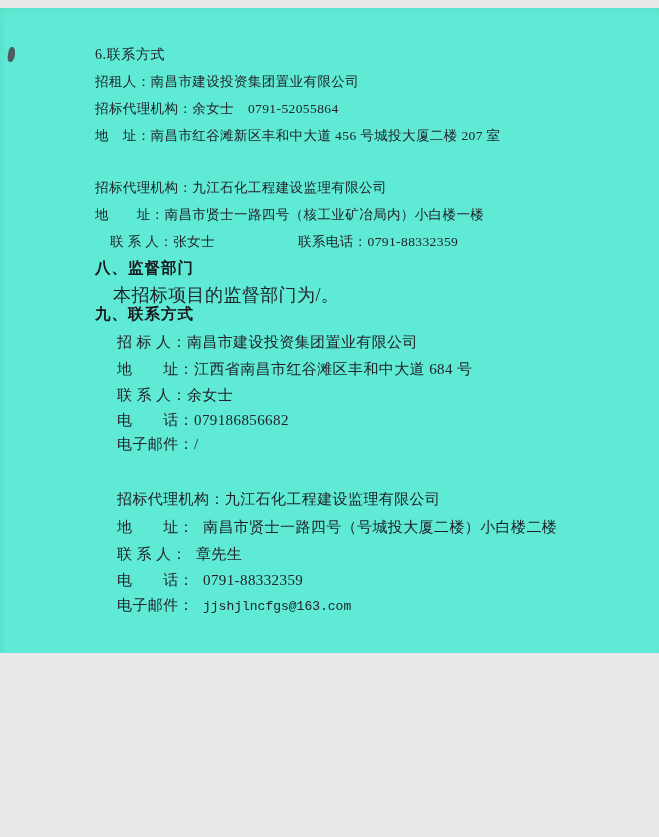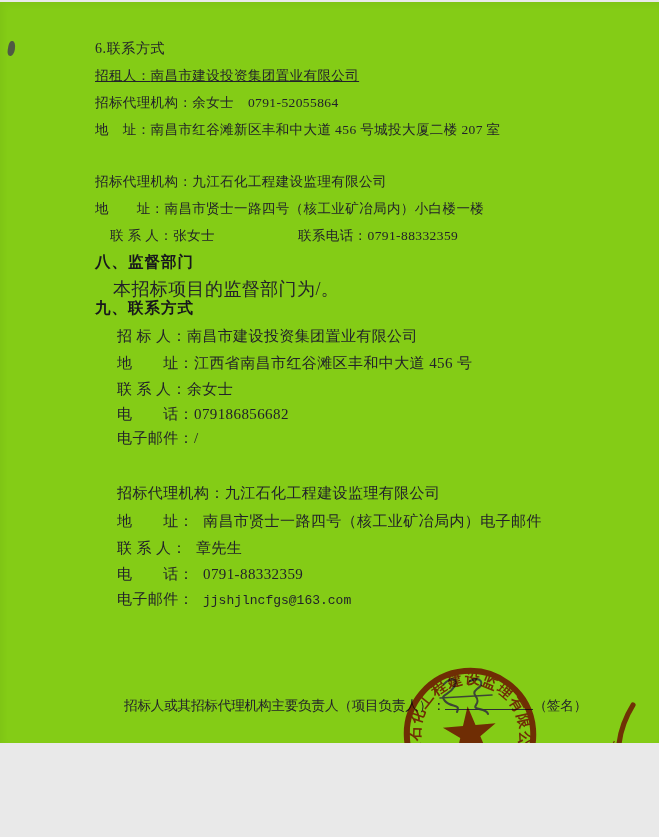--- a/index.html
+++ b/index.html
@@ -1,20 +1,20 @@
 <!DOCTYPE html>
 <html><head>
 <meta charset="utf-8">
 <style>
   html,body{margin:0;padding:0;background:#e9e9e9;}
   .page{
     position:relative;
-    width:659px;height:741px;
-    margin:2px auto;
-    background:#84cc16;
+    width:659px;height:645px;
+    margin:8px auto;
+    background:#5eead4;
     overflow:hidden;
     font-family:"Liberation Serif", serif;
     color:#22222a;
     box-shadow:inset 3px 3px 6px rgba(0,0,0,.045);
   }
   .row{position:absolute;white-space:pre;line-height:1.2;}
   .s6{font-size:13.5px;letter-spacing:.4px;}
   .s9{font-size:15px;letter-spacing:.4px;}
   .h-num{font-size:14px;letter-spacing:.6px;}
   .h-bold{font-size:15.5px;font-weight:bold;letter-spacing:1px;color:#17171c;}
@@ -42,52 +42,52 @@
 </style>
 </head>
 <body>
 
 <div class="page">
 
   <div class="smudge"></div>
 
   <div class="row h-num" style="left:95px;top:39px;">6.联系方式</div>
 
-  <div class="row s6" style="left:95px;top:66px;text-decoration:underline;"><span>招租人：</span><span>南昌市建设投资集团置业有限公司</span></div>
+  <div class="row s6" style="left:95px;top:66px;"><span>招租人：</span><span>南昌市建设投资集团置业有限公司</span></div>
 
   <div class="row s6" style="left:95px;top:93px;"><span>招标代理机构：</span><span>余女士　0791-52055864</span></div>
 
   <div class="row s6" style="left:95px;top:120px;"><span>地　址：</span><span>南昌市红谷滩新区丰和中大道 456 号城投大厦二楼 207 室</span></div>
 
   <div class="row s6" style="left:95px;top:172px;"><span>招标代理机构：</span><span>九江石化工程建设监理有限公司</span></div>
 
   <div class="row s6" style="left:95px;top:199px;"><span>地　　址：</span><span>南昌市贤士一路四号（核工业矿冶局内）小白楼一楼</span></div>
 
   <div class="row s6" style="left:110px;top:226px;"><span>联 系 人：</span><span>张女士</span></div>
 
   <div class="row s6" style="left:298px;top:226px;"><span>联系电话：</span><span>0791-88332359</span></div>
 
   <div class="row h-bold" style="left:95px;top:251px;">八、监督部门</div>
   <div class="row body-line" style="left:113px;top:277px;">本招标项目的监督部门为/。</div>
 
   <div class="row h-bold" style="left:95px;top:297px;">九、联系方式</div>
 
   <div class="row s9" style="left:117px;top:325px;"><span>招 标 人：</span><span>南昌市建设投资集团置业有限公司</span></div>
 
-  <div class="row s9" style="left:117px;top:352px;"><span>地　　址：</span><span>江西省南昌市红谷滩区丰和中大道 456 号</span></div>
+  <div class="row s9" style="left:117px;top:352px;"><span>地　　址：</span><span>江西省南昌市红谷滩区丰和中大道 684 号</span></div>
 
   <div class="row s9" style="left:117px;top:378px;"><span>联 系 人：</span><span>余女士</span></div>
 
   <div class="row s9" style="left:117px;top:403px;"><span>电　　话：</span><span>079186856682</span></div>
 
   <div class="row s9" style="left:117px;top:427px;"><span>电子邮件：</span><span>/</span></div>
 
   <div class="row s9" style="left:117px;top:482px;"><span>招标代理机构：</span><span>九江石化工程建设监理有限公司</span></div>
 
-  <div class="row s9" style="left:117px;top:510px;"><span>地　　址：</span><span class="gap">南昌市贤士一路四号（核工业矿冶局内）电子邮件</span></div>
+  <div class="row s9" style="left:117px;top:510px;"><span>地　　址：</span><span class="gap">南昌市贤士一路四号（号城投大厦二楼）小白楼二楼</span></div>
 
   <div class="row s9" style="left:117px;top:537px;"><span>联 系 人：</span><span class="gap">章先生</span></div>
 
   <div class="row s9" style="left:117px;top:563px;"><span>电　　话：</span><span class="gap">0791-88332359</span></div>
 
   <div class="row s9" style="left:117px;top:588px;"><span>电子邮件：</span><span class="gap mono">jjshjlncfgs@163.com</span></div>
 
   <div class="row signoff1" style="left:124px;top:694px;"><span>招标人或其招标代理机构主要负责人（项目负责人）：</span><span class="u" style="width:88px;"></span><span>（签名）</span></div>
 
   <div class="row signoff2" style="left:253px;top:748px;"><span>招标人或其招标代理机构：</span><span class="u" style="width:64px;"></span><span>（盖章）</span></div>

